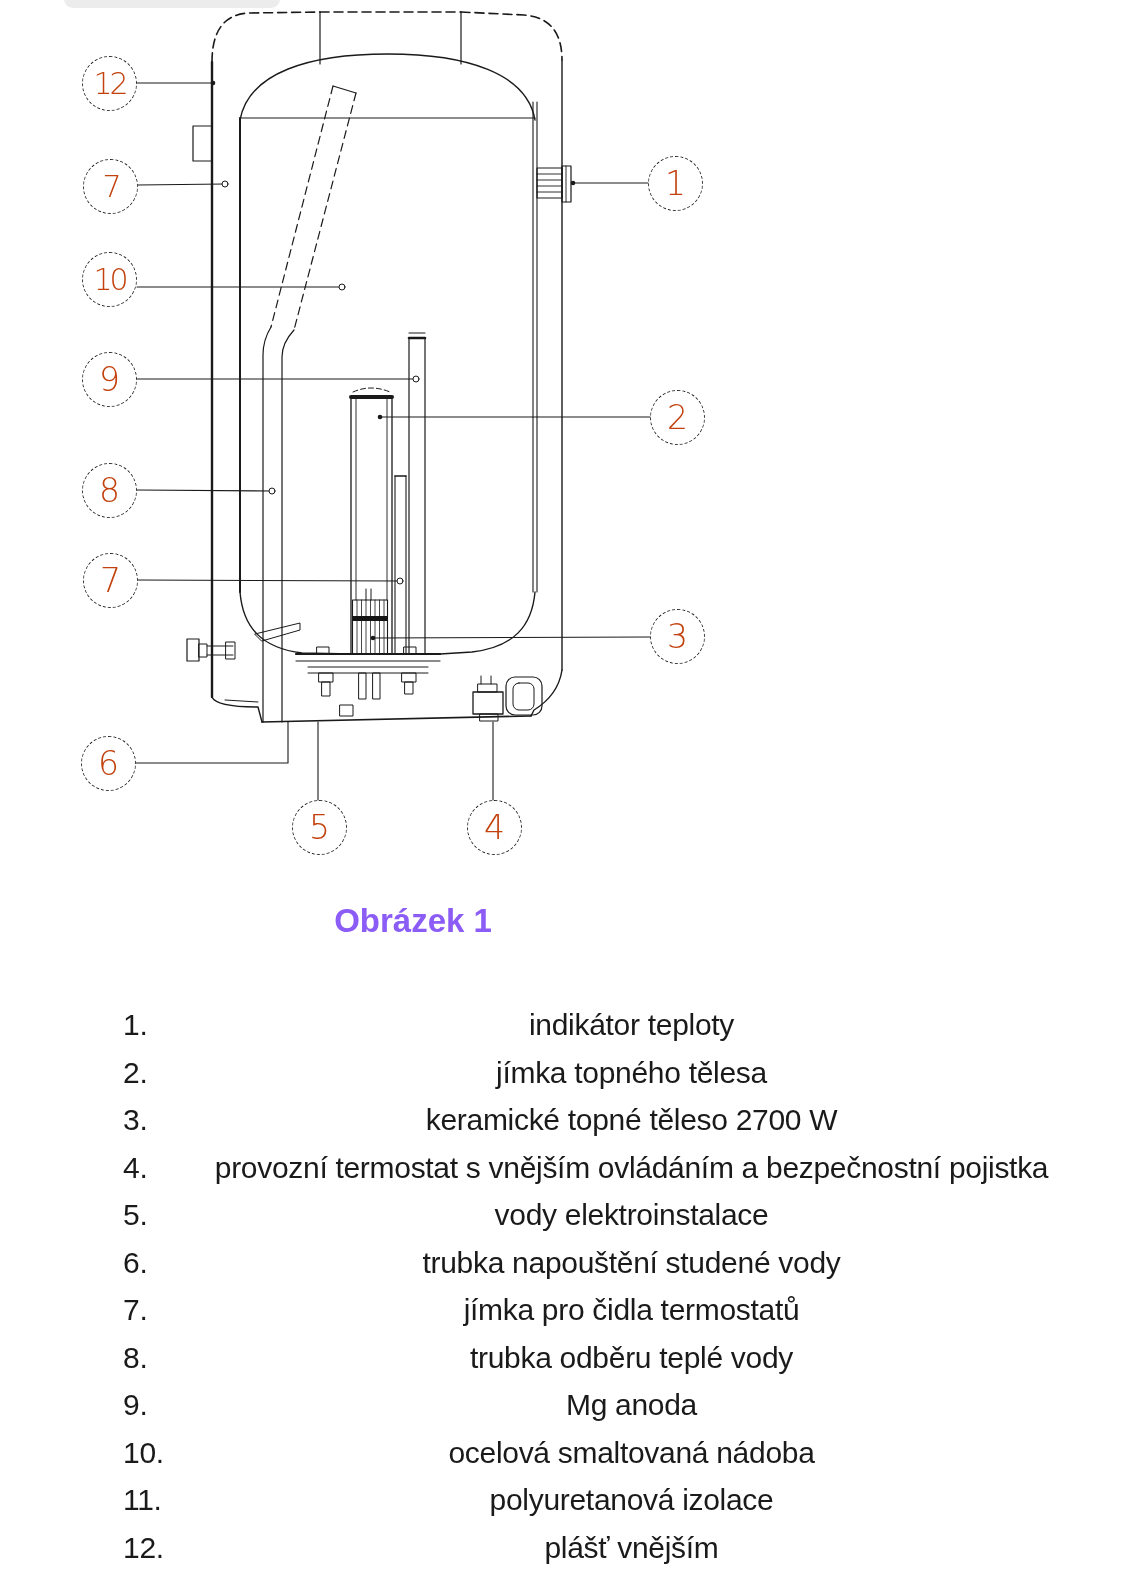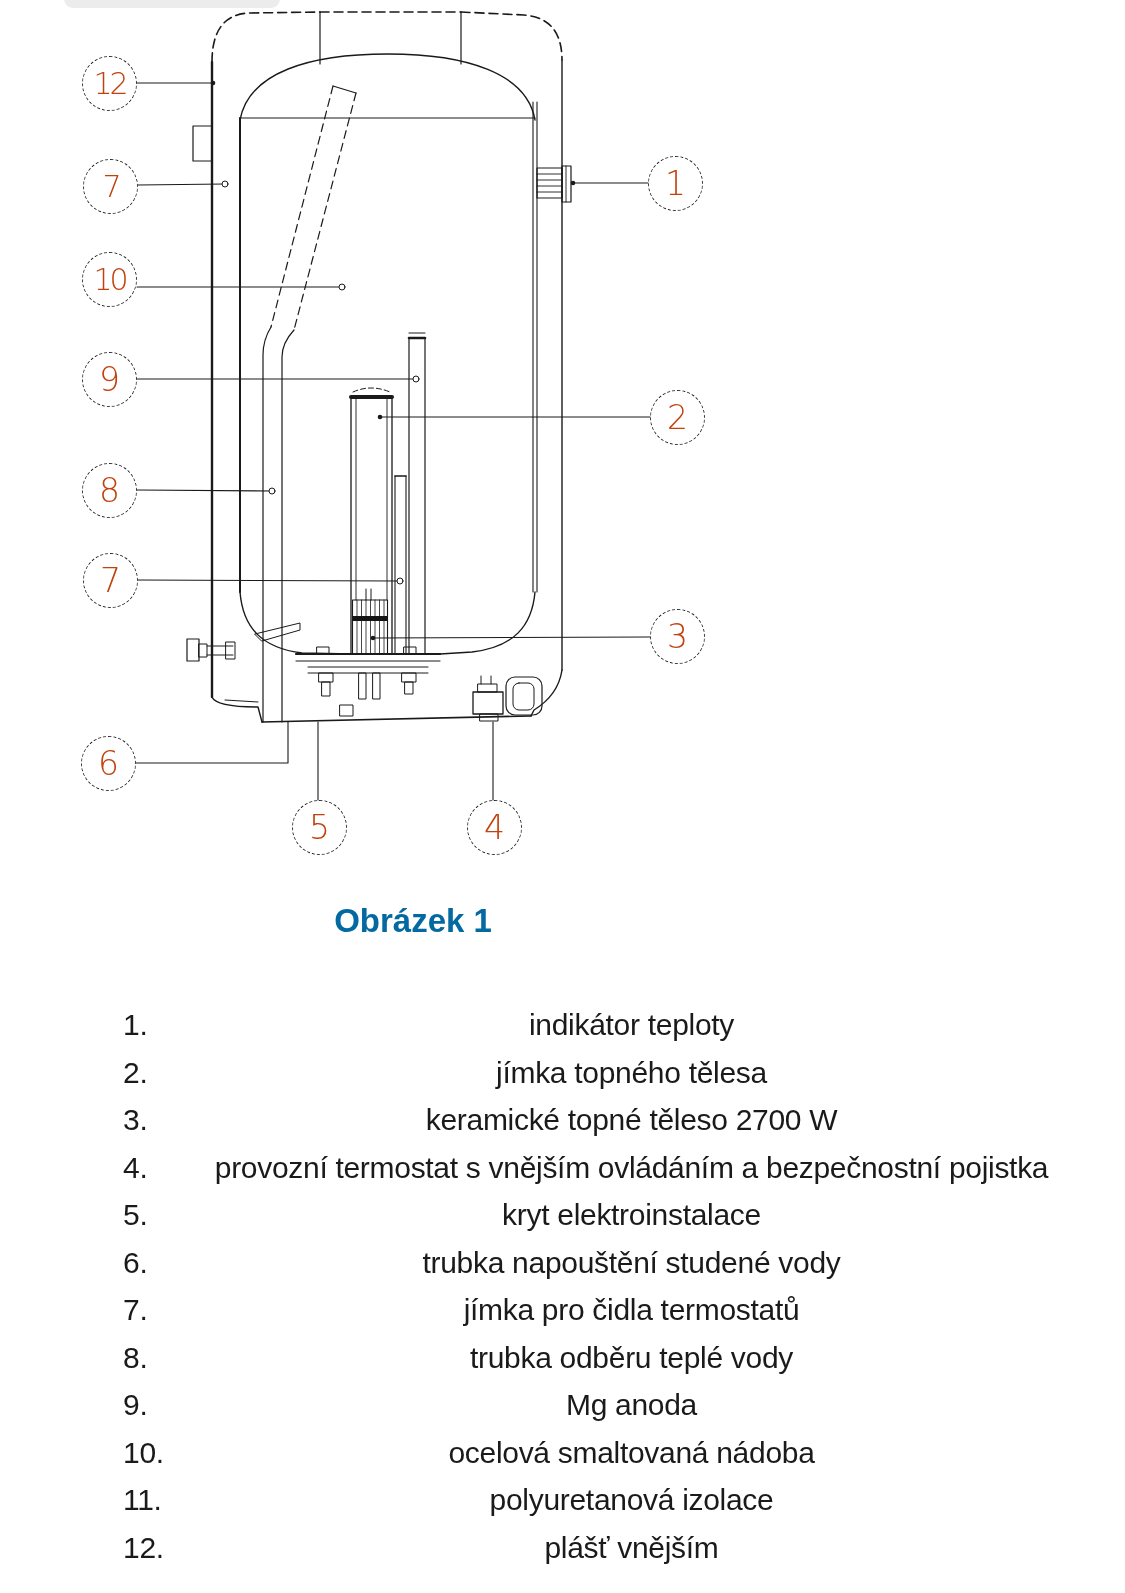--- a/index.html
+++ b/index.html
@@ -7,21 +7,21 @@
         font-family:"Liberation Sans",sans-serif;color:#1a1a1a;}
   .diagram-svg{position:absolute;left:0;top:0;}
   .corner-artifact{position:absolute;left:64px;top:-10px;width:216px;height:18px;
         background:#ececec;border-radius:10px;}
   .callout{position:absolute;width:55px;height:55px;border:1.6px dashed #2a2a2a;border-radius:50%;
         box-sizing:border-box;display:flex;align-items:center;justify-content:center;
         font-family:"DejaVu Sans",sans-serif;font-weight:300;font-size:33px;color:#c2410c;
         background:transparent;line-height:1;}
   .callout.two{font-size:30px;letter-spacing:-3px;}
   .figure-caption{position:absolute;left:0;top:902px;width:826px;text-align:center;
-        font-size:33px;font-weight:bold;color:#0369a1;letter-spacing:0;}
+        font-size:33px;font-weight:bold;color:#8b5cf6;letter-spacing:0;}
   .legend{position:absolute;left:123px;top:1005px;width:950px;}
   .legend-row{display:flex;align-items:flex-start;height:47.5px;font-size:30px;
         letter-spacing:-0.3px;line-height:40px;}
   .legend-num{width:67px;flex:0 0 67px;}
   .legend-label{flex:1;text-align:center;}
 </style>
 </head>
 <body>
 
 <div class="page">
@@ -188,21 +188,21 @@
     <div class="legend-row">
       <span class="legend-num">3.</span>
       <span class="legend-label">keramické topné těleso 2700 W</span>
     </div>
     <div class="legend-row">
       <span class="legend-num">4.</span>
       <span class="legend-label">provozní termostat s vnějším ovládáním a bezpečnostní pojistka</span>
     </div>
     <div class="legend-row">
       <span class="legend-num">5.</span>
-      <span class="legend-label">kryt elektroinstalace</span>
+      <span class="legend-label">vody elektroinstalace</span>
     </div>
     <div class="legend-row">
       <span class="legend-num">6.</span>
       <span class="legend-label">trubka napouštění studené vody</span>
     </div>
     <div class="legend-row">
       <span class="legend-num">7.</span>
       <span class="legend-label">jímka pro čidla termostatů</span>
     </div>
     <div class="legend-row">

